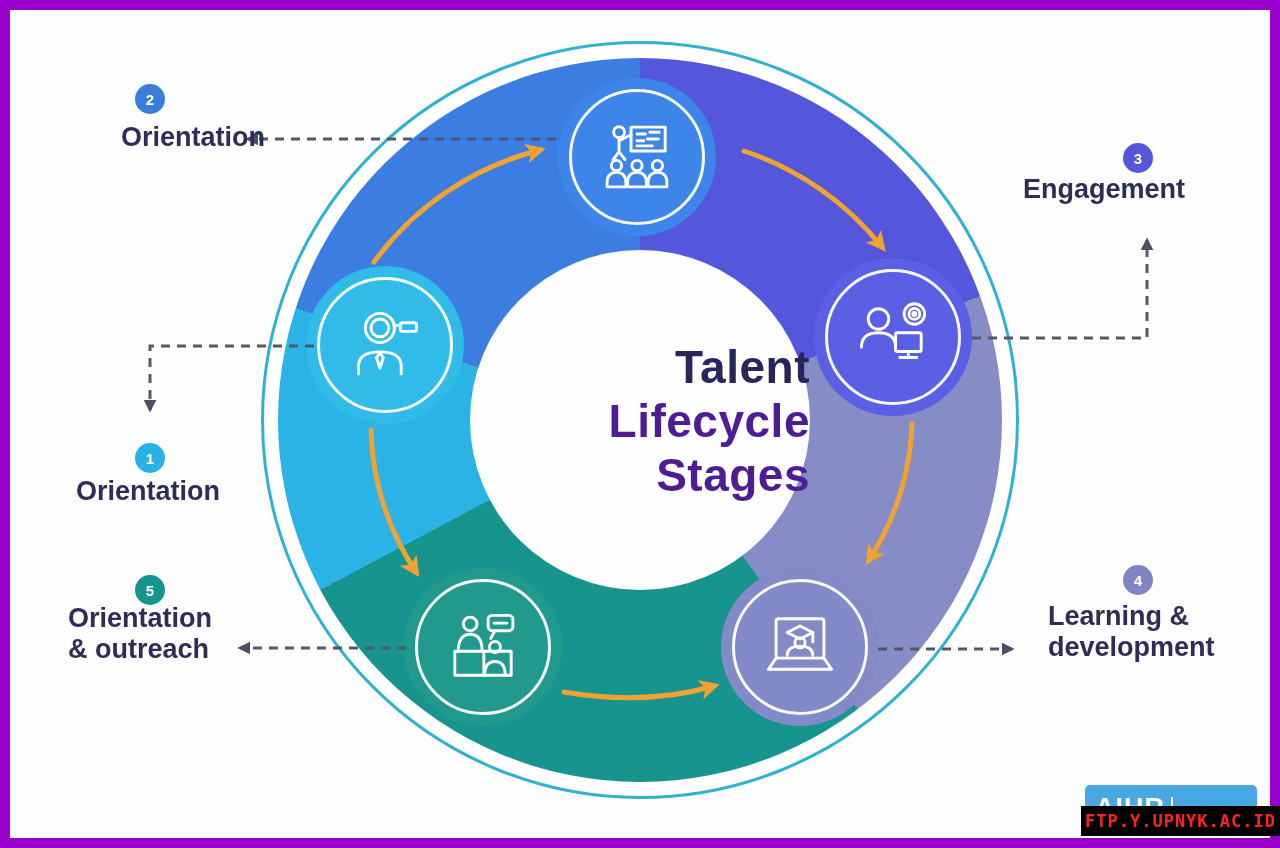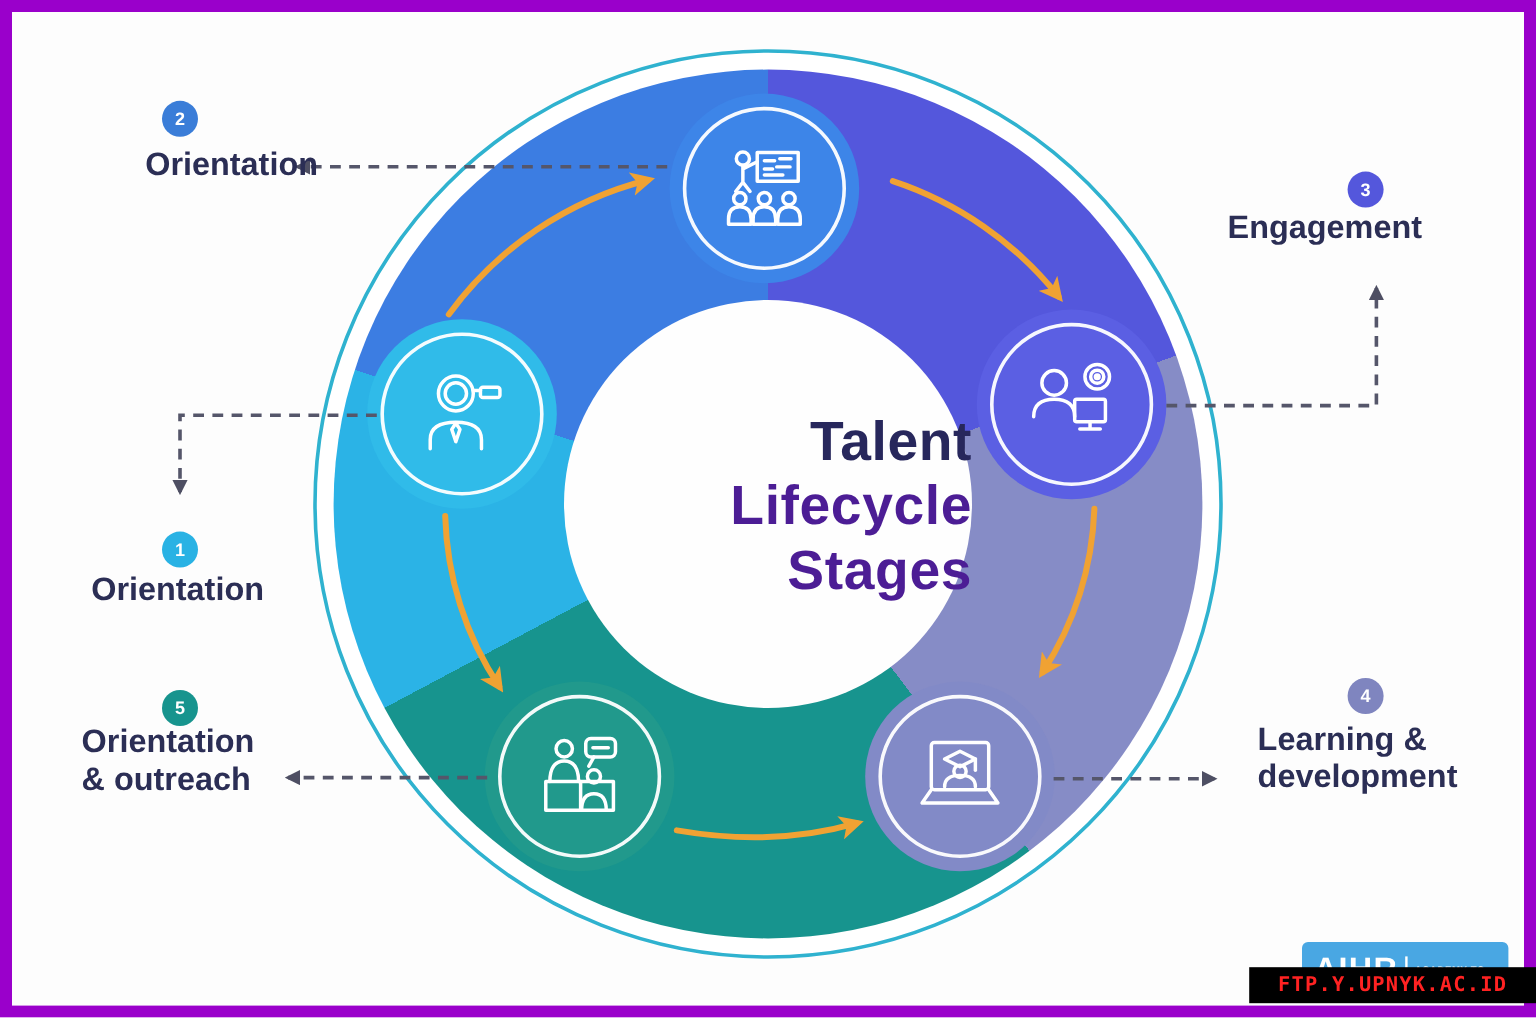--- a/index.html
+++ b/index.html
@@ -56,21 +56,21 @@
   .l-learning{left:1048px;top:601px;text-align:left;}
   .label span{display:block;}
 
   .logo{position:absolute;left:1085px;top:785px;width:172px;height:47px;background:#49a7e3;border-radius:5px;
     z-index:45;display:flex;align-items:center;padding-left:10px;box-sizing:border-box;}
   .logo-brand{color:#fff;font-weight:bold;font-size:27px;letter-spacing:1px;}
   .logo-divider{width:2px;height:24px;background:#fff;margin:0 6px;flex:none;}
   .logo-tagline{color:#fff;font-size:8px;font-weight:bold;letter-spacing:.5px;white-space:nowrap;}
 
   .watermark{position:absolute;right:0;top:806px;height:30px;background:#000;z-index:60;
-    display:flex;align-items:center;padding:0 24px;
+    display:flex;align-items:center;padding:0 4px;
     font-family:"DejaVu Sans Mono",monospace;color:#ff2222;font-size:17px;font-weight:bold;letter-spacing:1px;}
 </style>
 </head>
 <body>
 
 <div>
 
   <div class="outer-outline"></div>
   <div class="ring"></div>
   <div class="inner-circle"></div>

